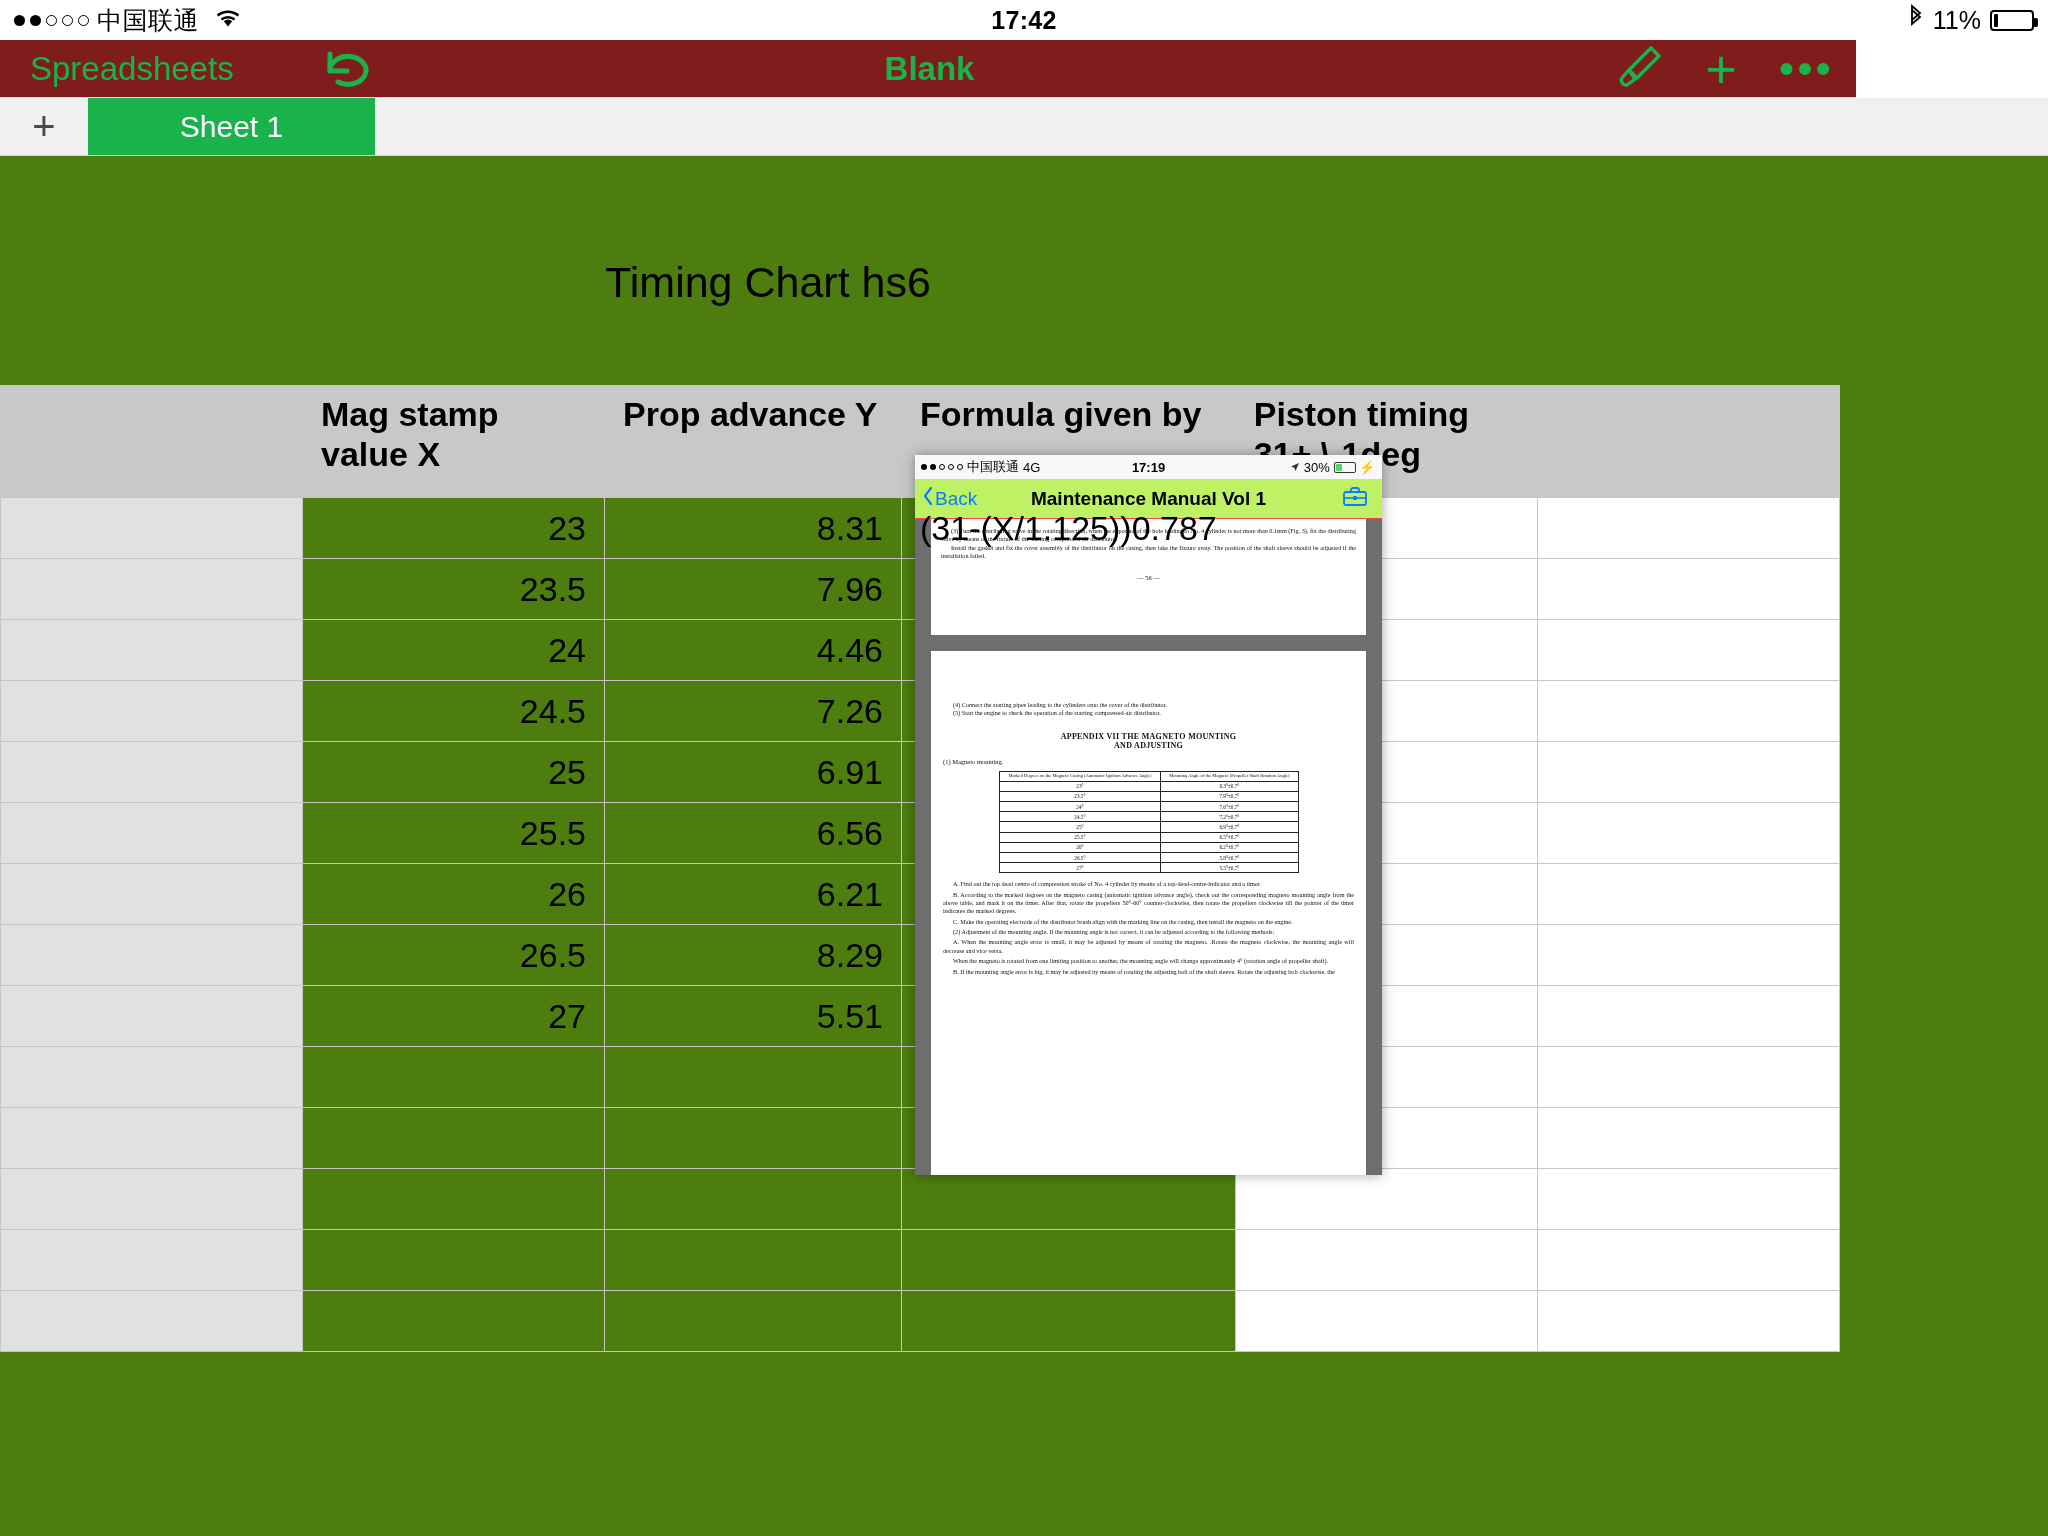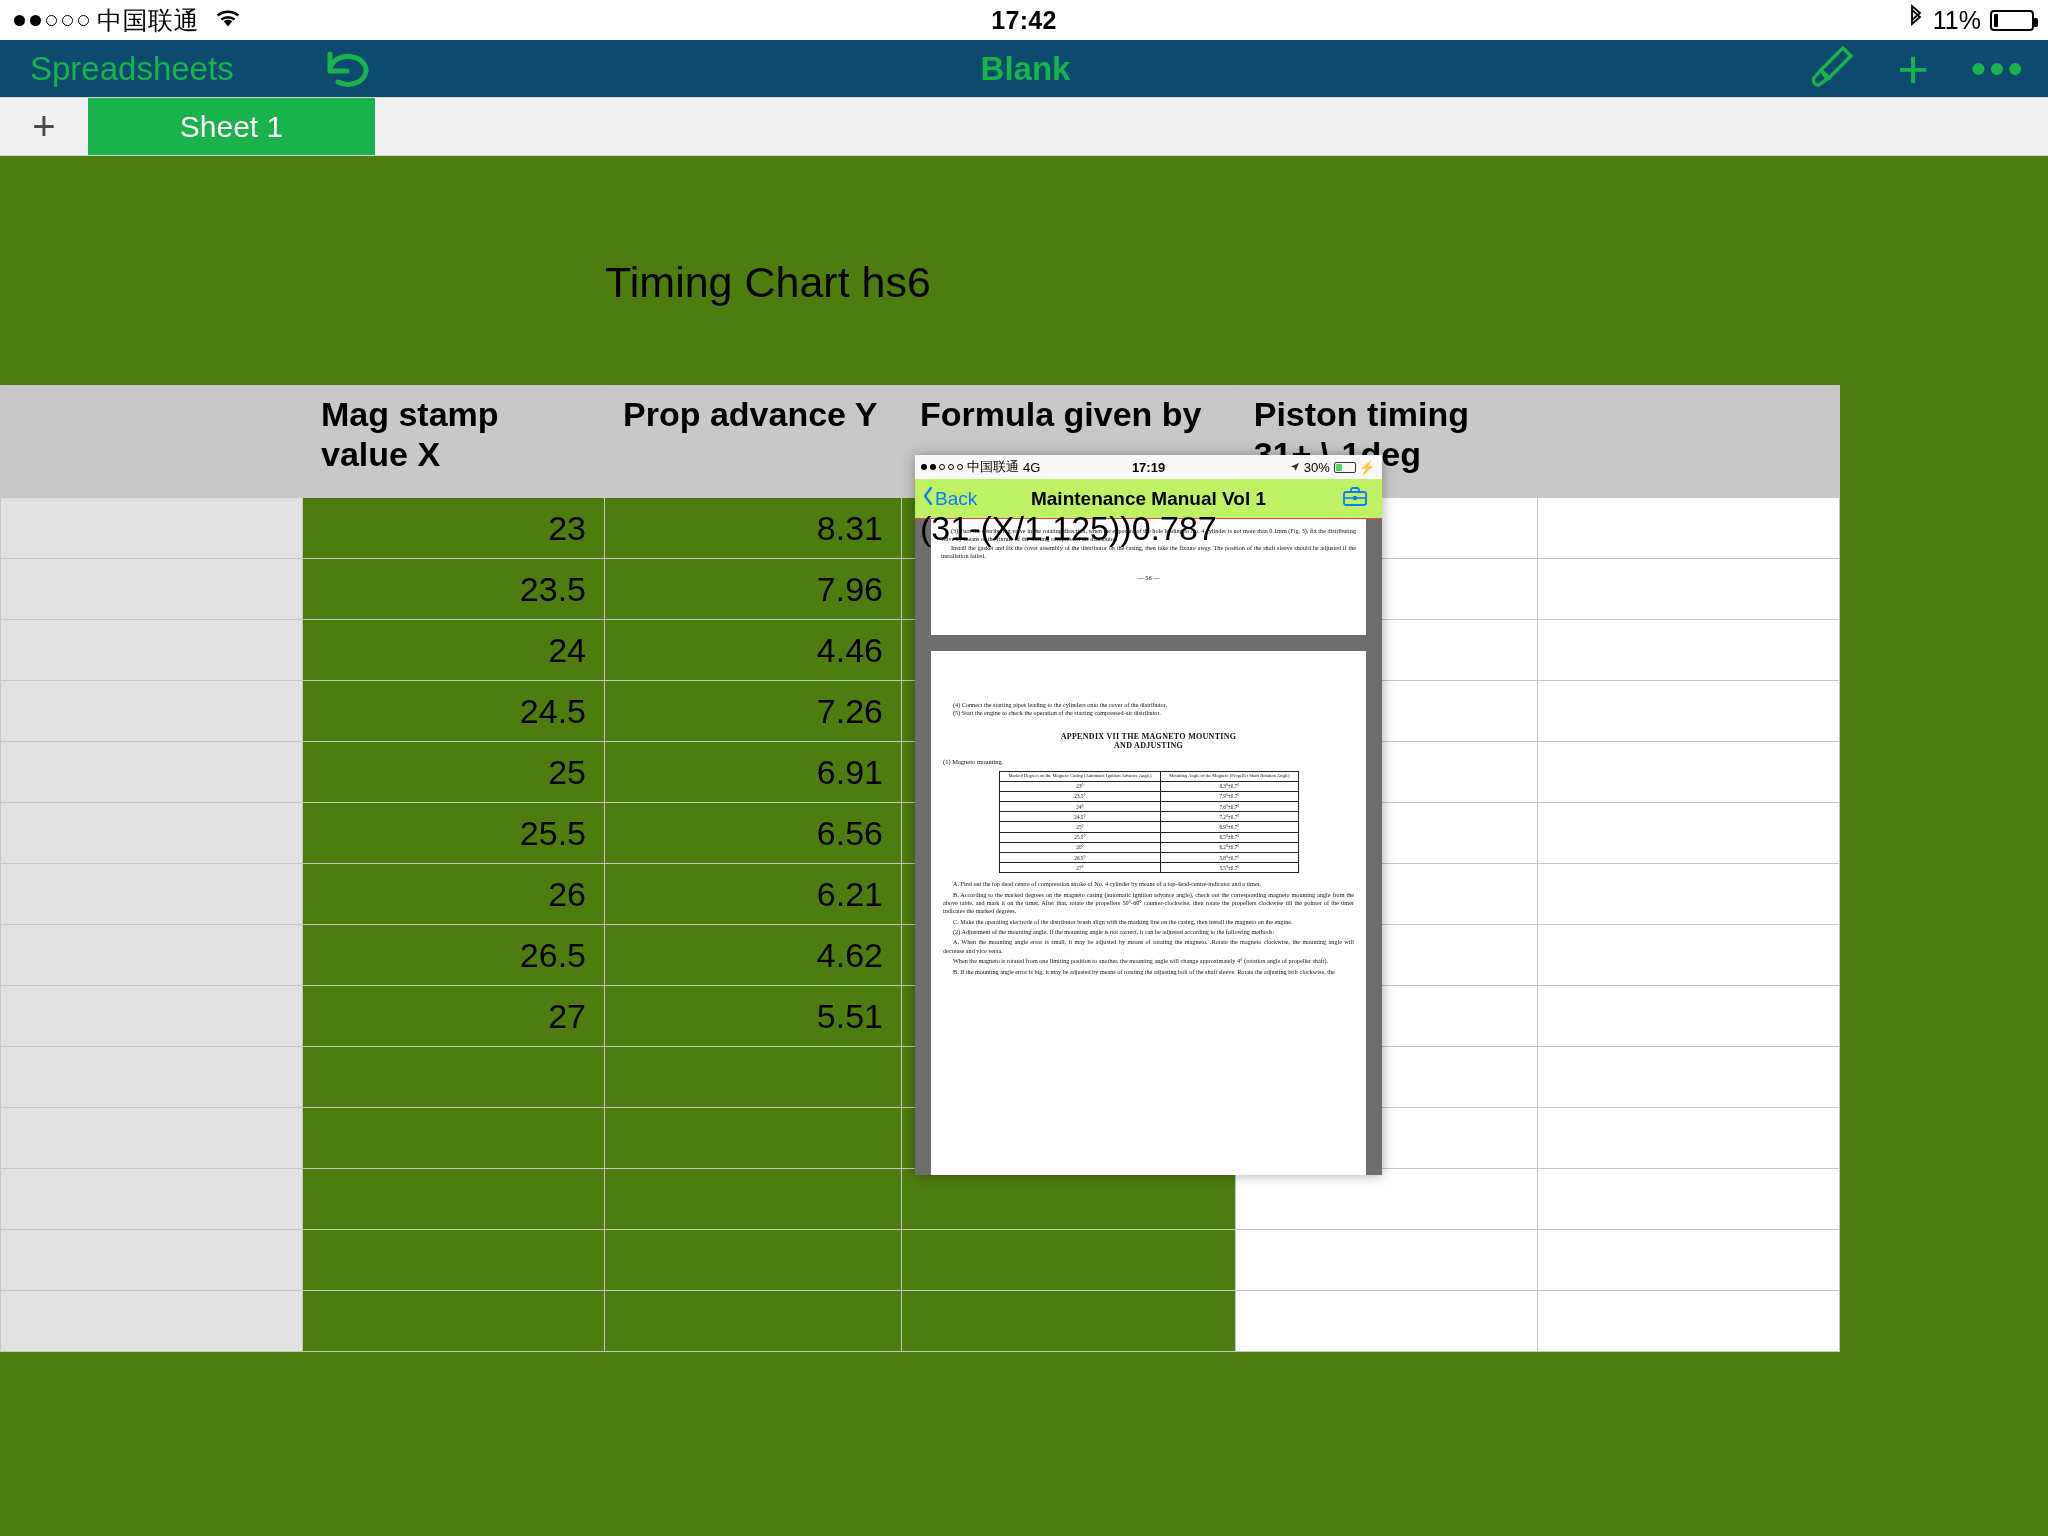--- a/index.html
+++ b/index.html
@@ -34,22 +34,22 @@
     position: relative; display: inline-block;
   }
   .batt::after {
     content: ""; position: absolute; right: -6px; top: 6px;
     width: 4px; height: 9px; background: #000; border-radius: 0 2px 2px 0;
   }
   .batt .fill { position: absolute; left: 2px; top: 2px; bottom: 2px; background: #000; border-radius: 1px; }
 
   
   .navbar {
-    position: absolute; top: 40px; left: 0; width: 2048px; height: 58px;
-    background: #0c4a6e; border-bottom: 1px solid #d8d8d8;
+    position: absolute; top: 40px; left: 0; width: 1856px; height: 58px;
+    background: #7f1d1d; border-bottom: 1px solid #d8d8d8;
     display: flex; align-items: center;
   }
   .nav-back {
     position: absolute; left: 30px; color: #19b24b; font-size: 33px;
   }
   .nav-undo { position: absolute; left: 320px; top: 8px; }
   .nav-title {
     position: absolute; left: 3px; right: 0; text-align: center;
     color: #19b24b; font-size: 33px; font-weight: bold;
   }
@@ -288,21 +288,21 @@
             <td class="rowhead"></td>
             <td class="num">26</td>
             <td class="num">6.21</td>
             <td class="formula"></td>
             <td class="blank"></td>
             <td class="blank"></td>
           </tr>
           <tr>
             <td class="rowhead"></td>
             <td class="num">26.5</td>
-            <td class="num">4.62</td>
+            <td class="num">8.29</td>
             <td class="formula"></td>
             <td class="blank"></td>
             <td class="blank"></td>
           </tr>
           <tr>
             <td class="rowhead"></td>
             <td class="num">27</td>
             <td class="num">5.51</td>
             <td class="formula"></td>
             <td class="blank"></td>

